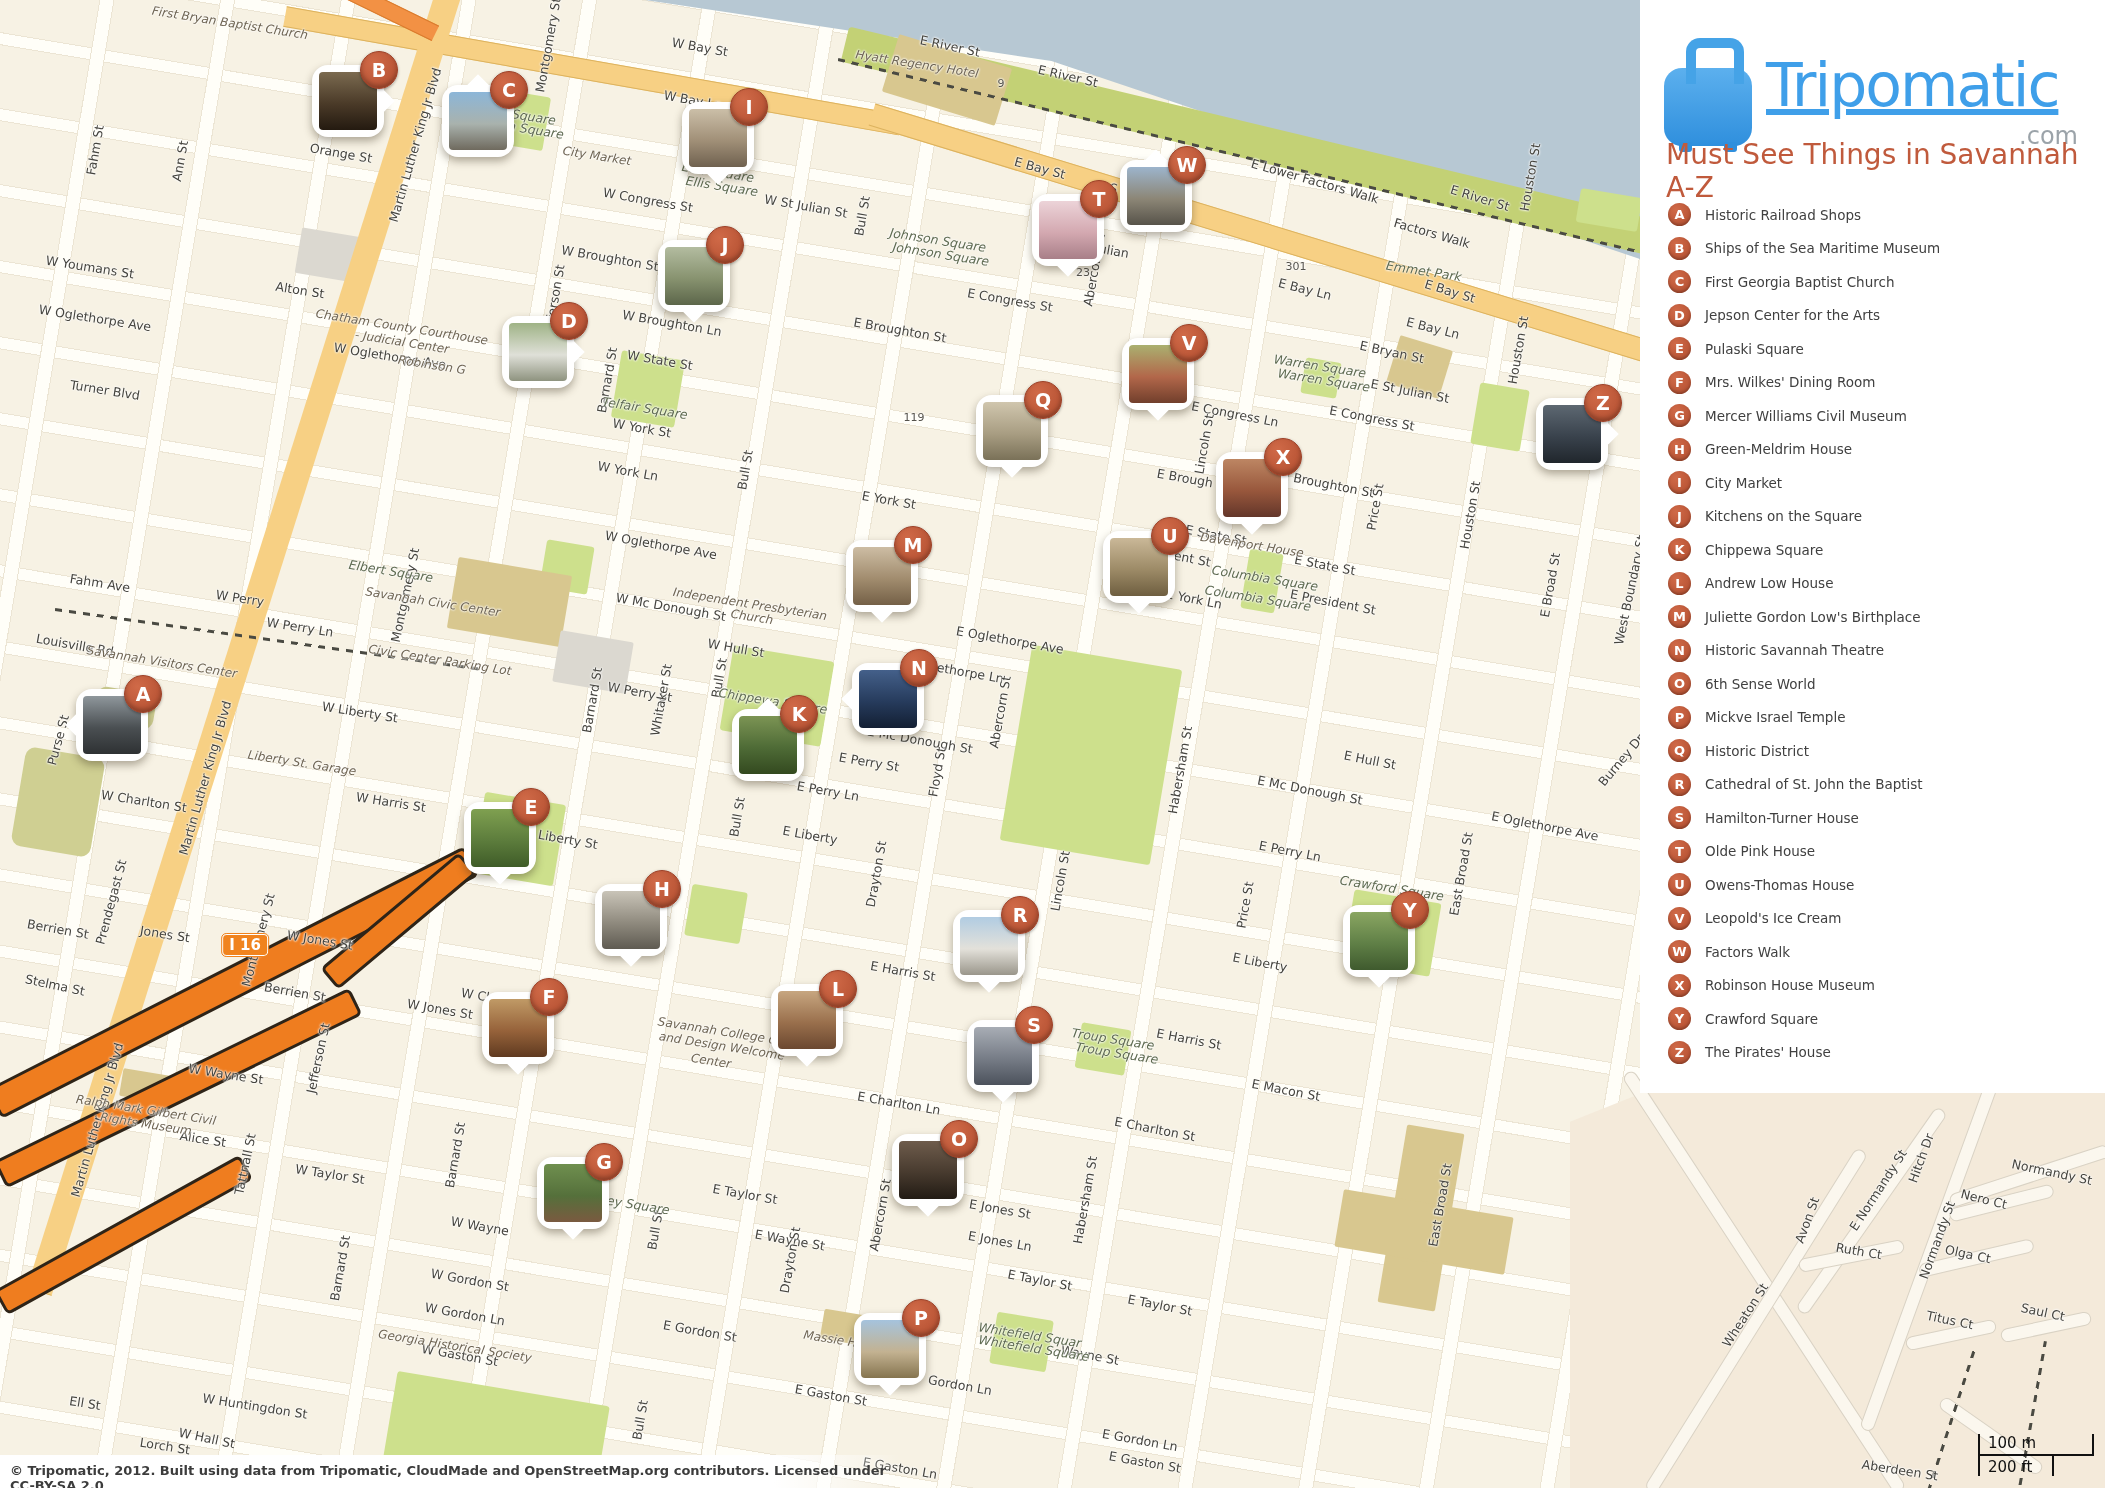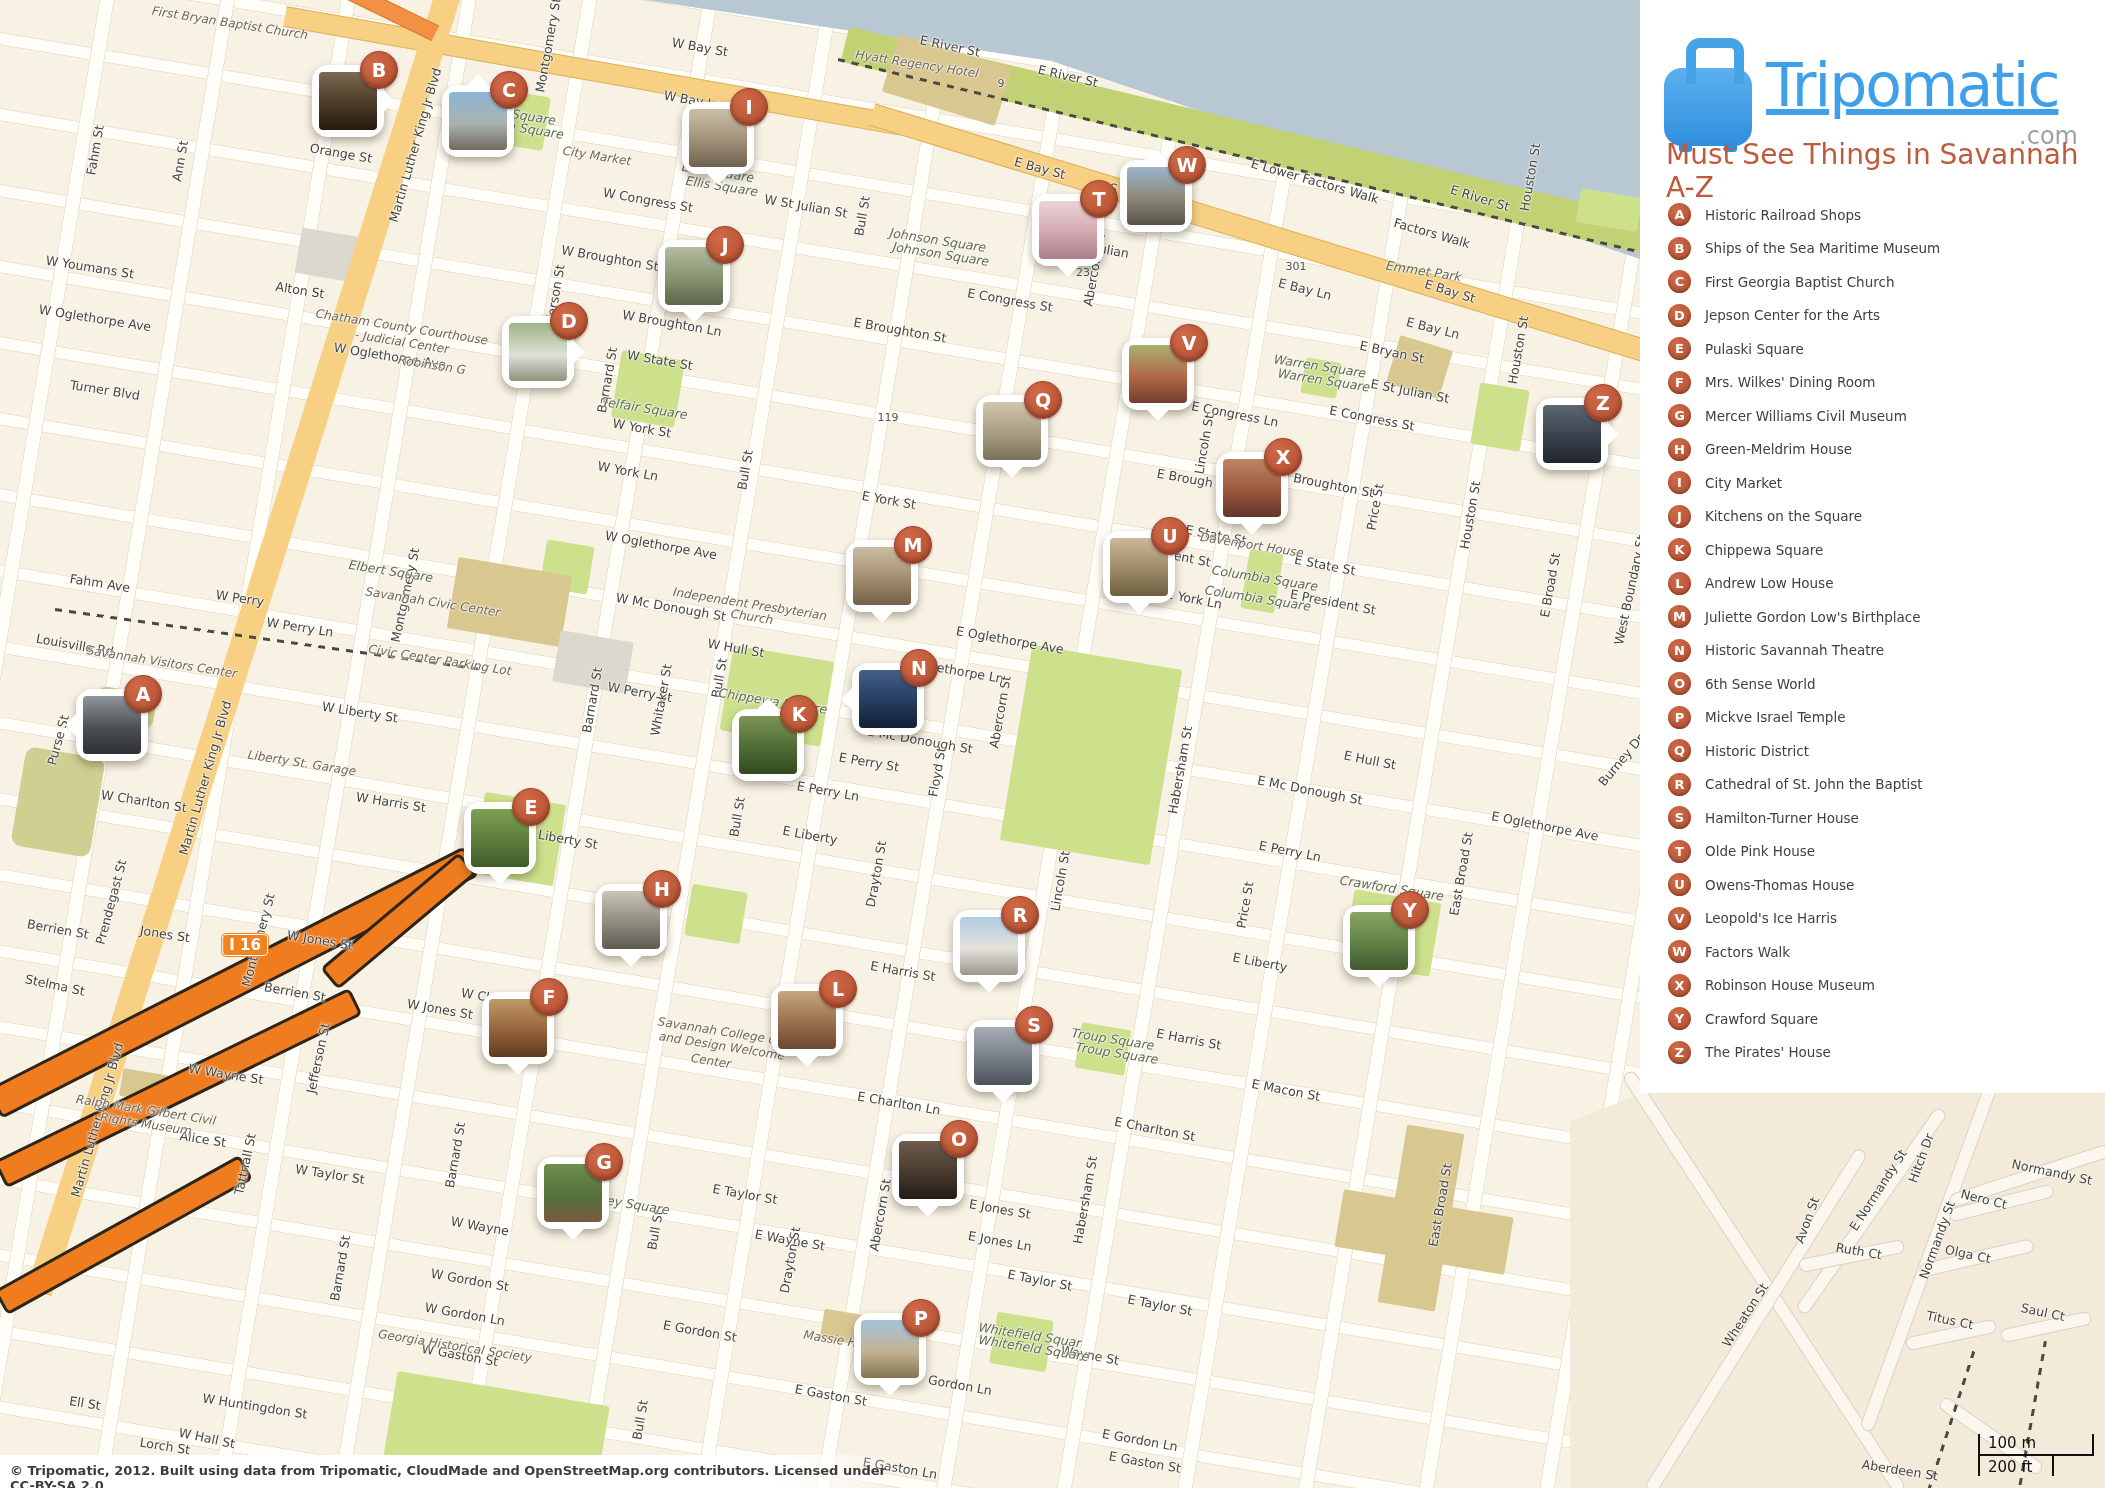--- a/index.html
+++ b/index.html
@@ -338,21 +338,21 @@
         <span class="plabel" style="left: 711px; top: 1061px; transform: translate(-50%, -50%) rotate(9deg);">Center</span>
         <span class="plabel" style="left: 1252px; top: 545px; transform: translate(-50%, -50%) rotate(9deg);">Davenport House</span>
         <span class="plabel" style="left: 838px; top: 1340px; transform: translate(-50%, -50%) rotate(9deg);">Massie Heri</span>
         <span class="plabel" style="left: 455px; top: 1346px; transform: translate(-50%, -50%) rotate(9deg);">Georgia Historical Society</span>
         <span class="plabel" style="left: 146px; top: 1110px; transform: translate(-50%, -50%) rotate(9deg);">Ralph Mark Gilbert Civil</span>
         <span class="plabel" style="left: 146px; top: 1124px; transform: translate(-50%, -50%) rotate(9deg);">Rights Museum</span>
       </div>
     <div id="ref-labels">
         <span class="ref" style="left: 1296px; top: 266px; transform: translate(-50%, -50%) rotate(0deg);">301</span>
         <span class="ref" style="left: 1001px; top: 83px; transform: translate(-50%, -50%) rotate(0deg);">9</span>
-        <span class="ref" style="left: 888px; top: 417px; transform: translate(-50%, -50%) rotate(0deg);">119</span>
+        <span class="ref" style="left: 914px; top: 417px; transform: translate(-50%, -50%) rotate(0deg);">119</span>
         <span class="ref" style="left: 1083px; top: 272px; transform: translate(-50%, -50%) rotate(0deg);">23</span>
         <span class="ref" style="left: 1148px; top: 395px; transform: translate(-50%, -50%) rotate(0deg);">212</span>
         <span class="shield" style="left: 245px; top: 945px;">I 16</span>
       </div>
     <div id="map-markers">
         <div class="marker tip-left" style="left: 76px; top: 689px;">
           <div class="tip"></div>
           <div class="photo" style="background: linear-gradient(rgb(143, 151, 156), rgb(74, 79, 82) 55%, rgb(46, 49, 51));"></div>
           <div class="mbadge">A</div>
         </div>
@@ -575,21 +575,21 @@
         <div class="lrow">
           <div class="lbadge">T</div>
           <div class="ltext">Olde Pink House</div>
         </div>
         <div class="lrow">
           <div class="lbadge">U</div>
           <div class="ltext">Owens-Thomas House</div>
         </div>
         <div class="lrow">
           <div class="lbadge">V</div>
-          <div class="ltext">Leopold's Ice Harris</div>
+          <div class="ltext">Leopold's Ice Cream</div>
         </div>
         <div class="lrow">
           <div class="lbadge">W</div>
           <div class="ltext">Factors Walk</div>
         </div>
         <div class="lrow">
           <div class="lbadge">X</div>
           <div class="ltext">Robinson House Museum</div>
         </div>
         <div class="lrow">

